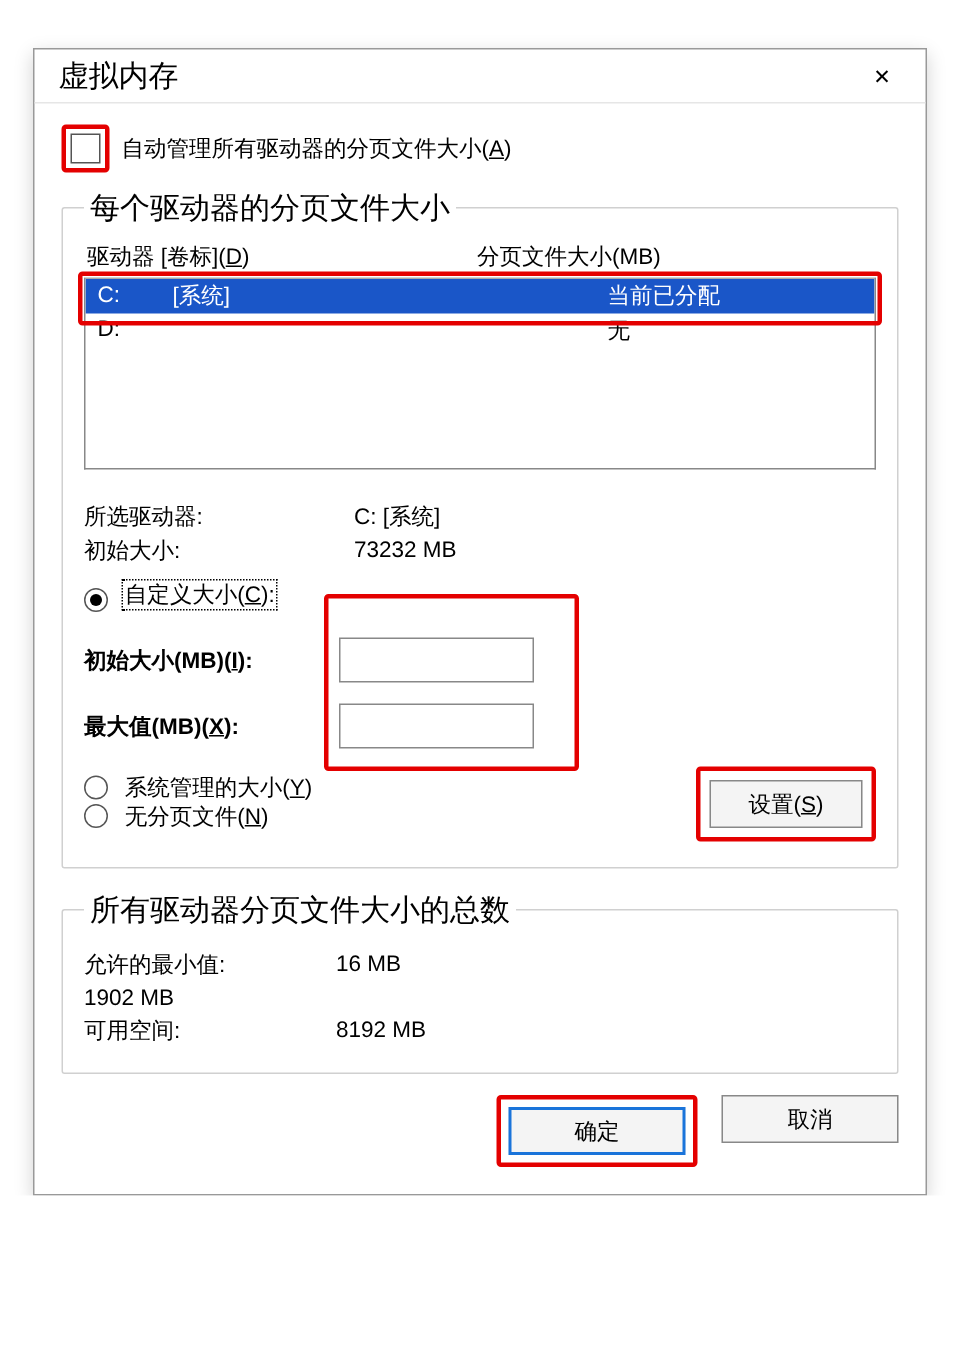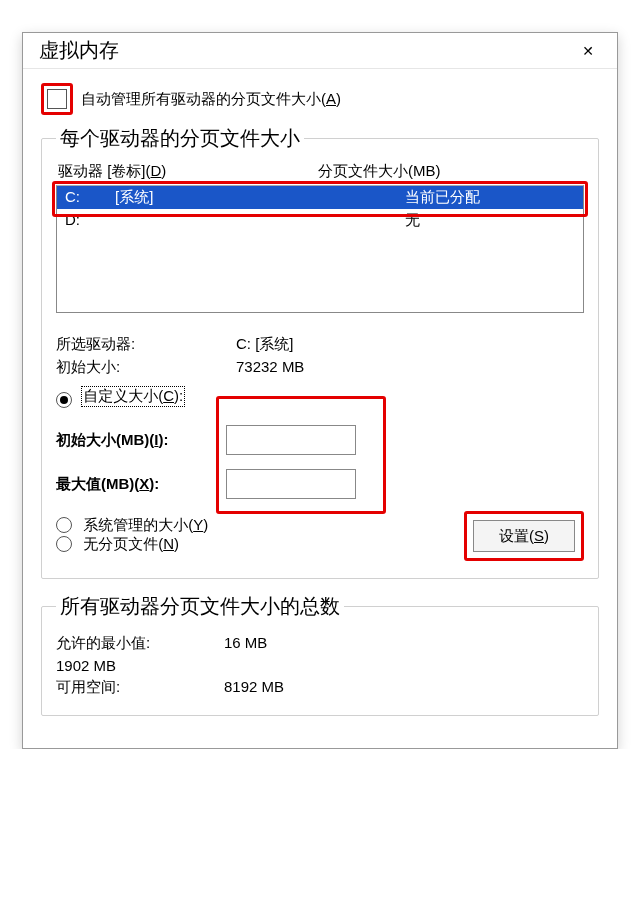--- a/index.html
+++ b/index.html
@@ -294,15 +294,21 @@
       </div>
       <div class="kv">
         <span>1902 MB</span>
       </div>
       <div class="kv">
         <span class="k">可用空间:</span>
         <span>8192 MB</span>
       </div>
     </fieldset>
 
+    <div class="dlg-buttons">
+      <span class="ok-hi">
+        <button class="btn primary" style="min-width:118px">确定</button>
+      </span>
+      <button class="btn" style="min-width:118px">取消</button>
+    </div>
 
   </div>
 </div>
 
 </body></html>

